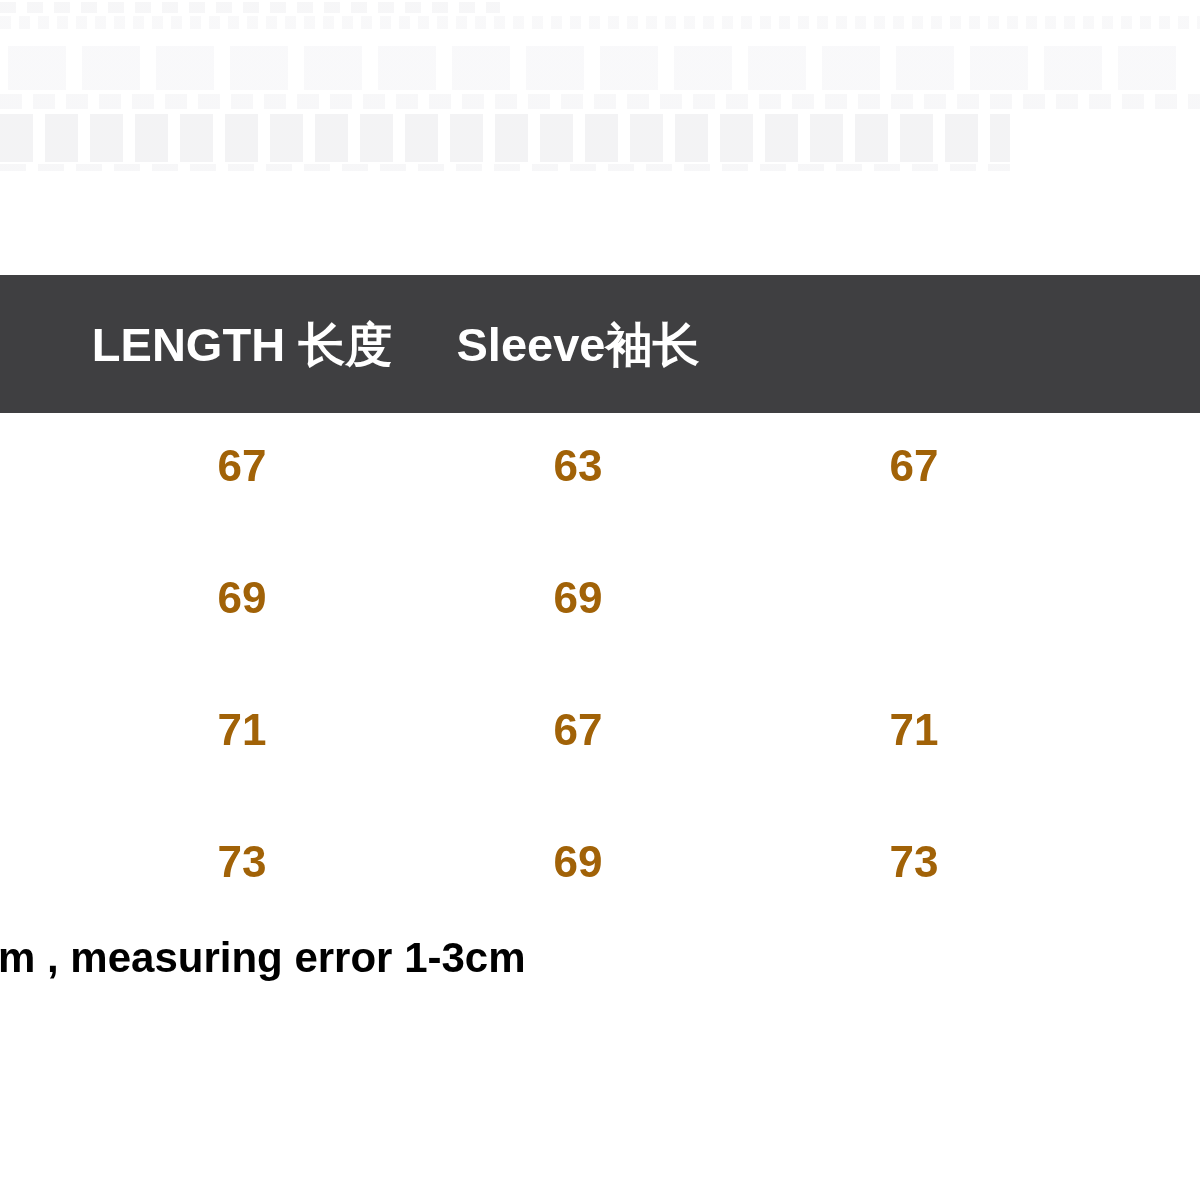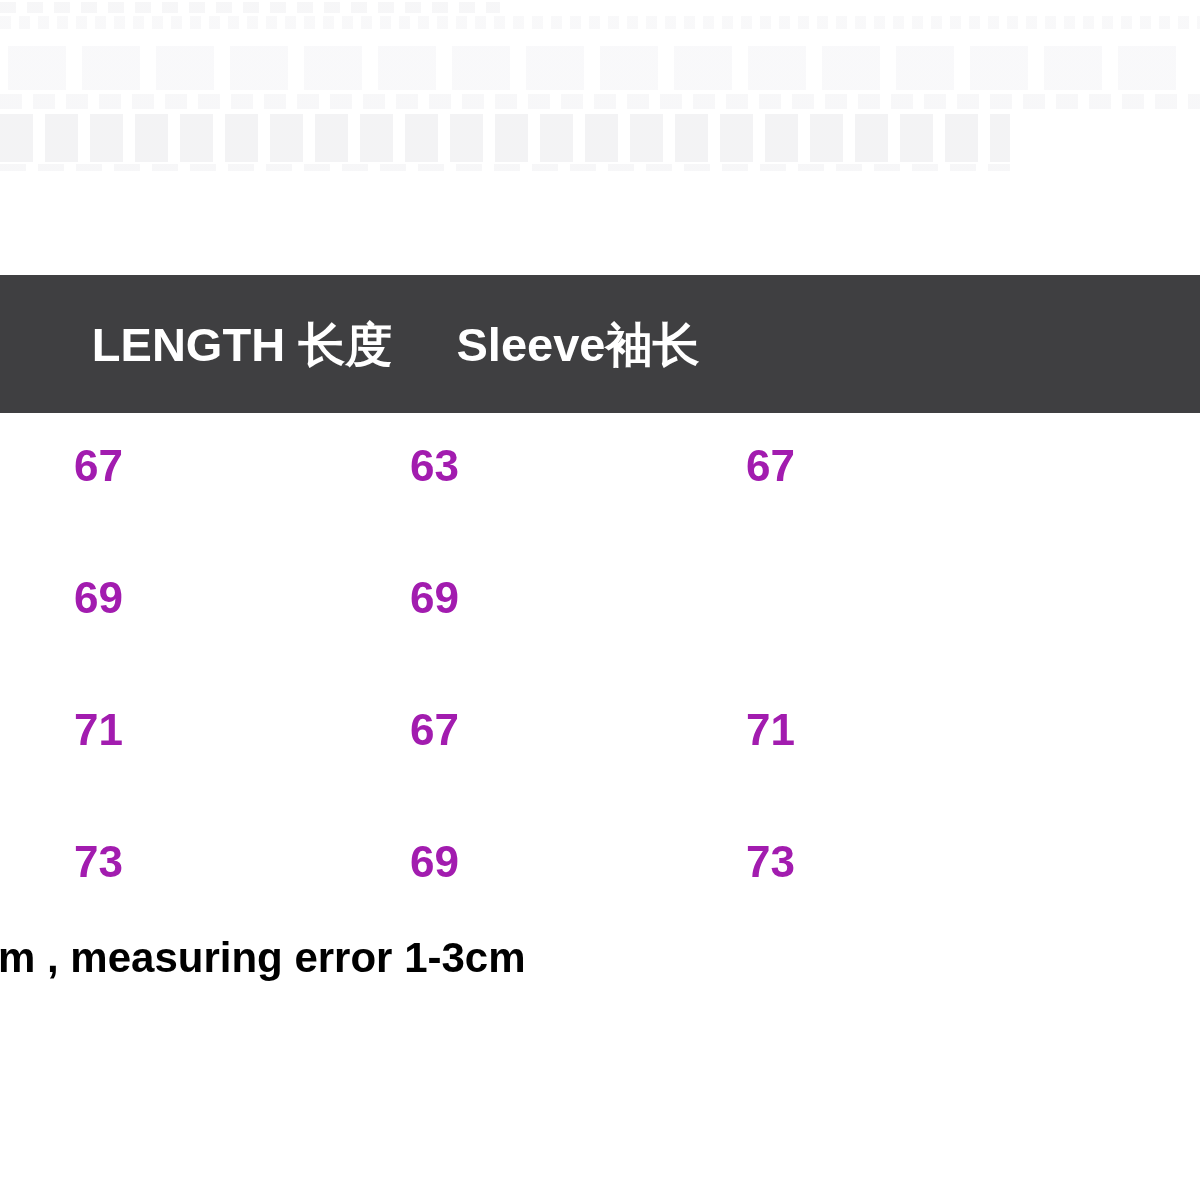--- a/index.html
+++ b/index.html
@@ -68,22 +68,22 @@
     width: 1344px;
   }
   .table-row {
     display: flex;
     height: 132px;
   }
   .value-cell {
     width: 336px;
     height: 132px;
     line-height: 132px;
-    text-align: left;
-    color: #a21caf;
+    text-align: center;
+    color: #a16207;
     font-size: 44px;
     font-weight: bold;
     white-space: nowrap;
   }
 
   
   .note {
     position: absolute;
     top: 934px;
     left: -2px;

